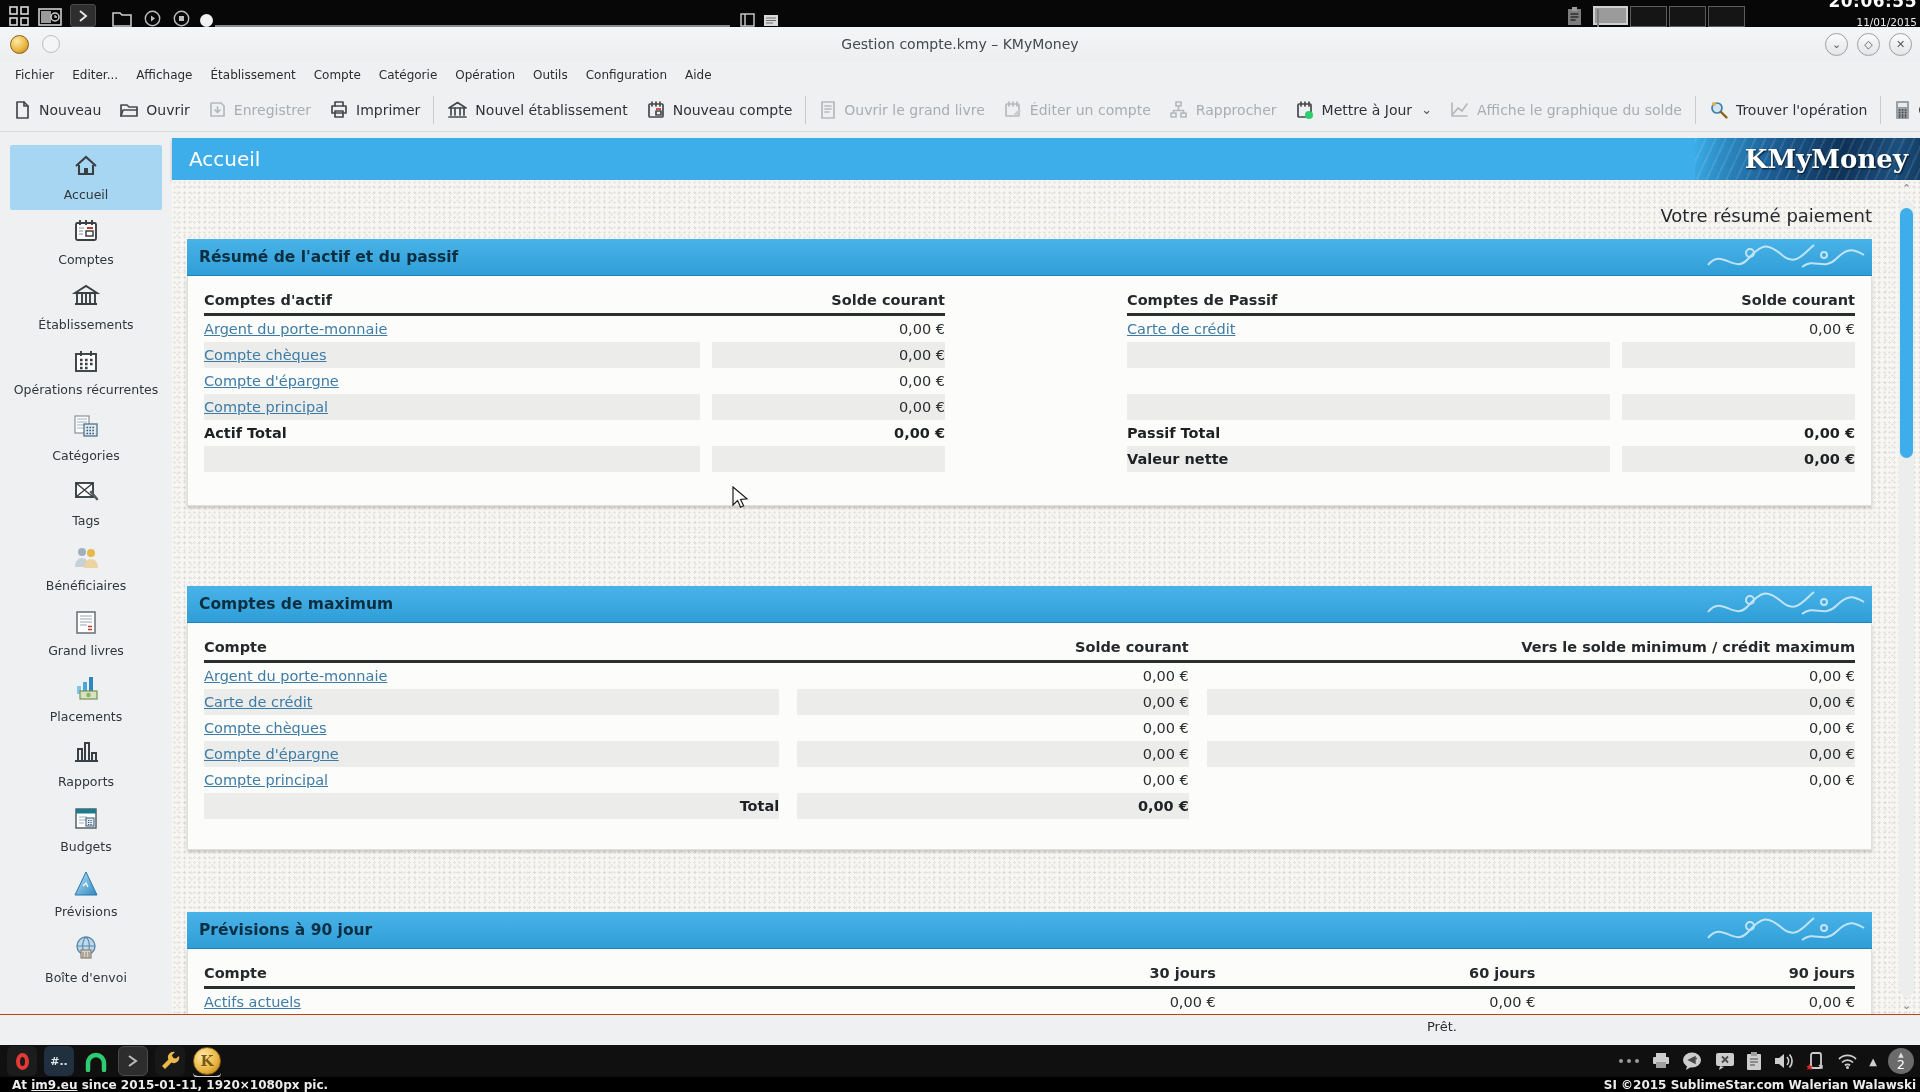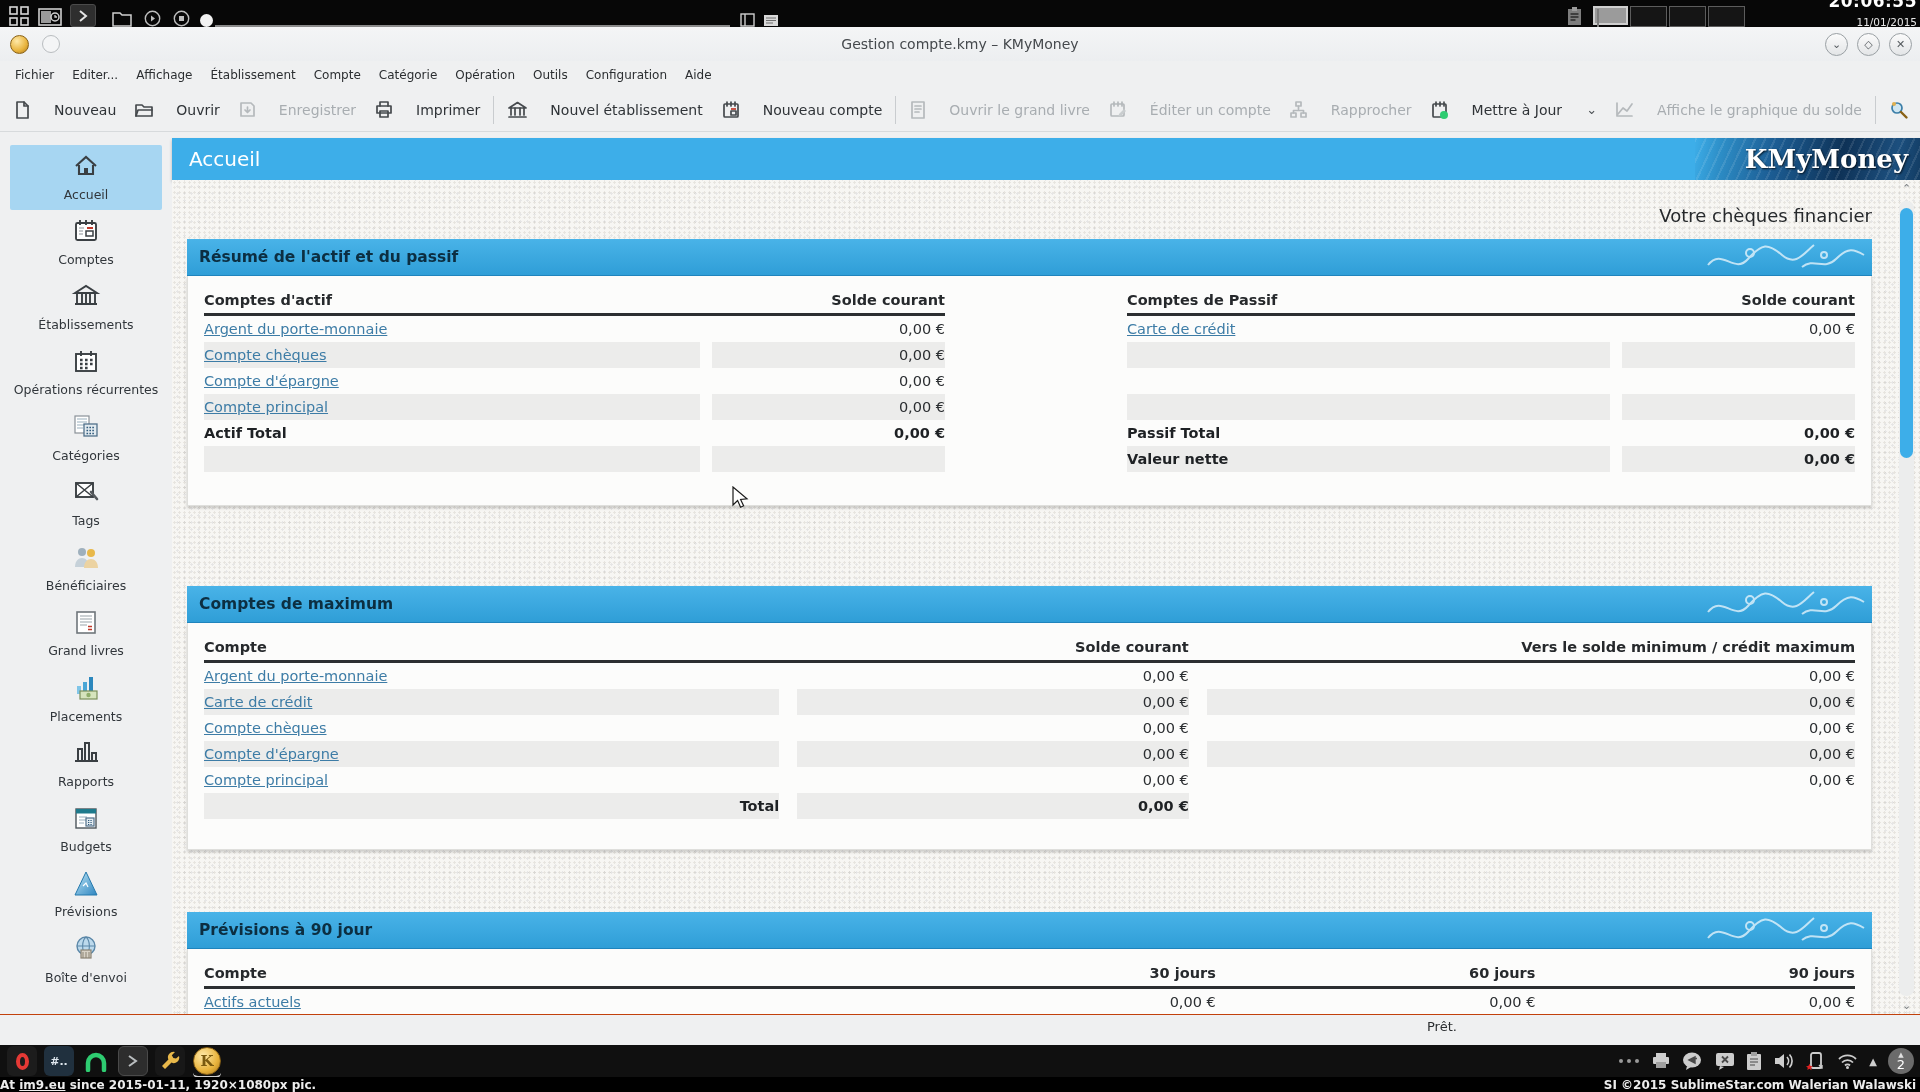--- a/index.html
+++ b/index.html
@@ -27,21 +27,21 @@
   .coin{width:17px;height:17px;border-radius:50%;background:radial-gradient(circle at 35% 30%,#ffe9a8,#e8b33c 60%,#a8741a);border:1px solid #8a6216;margin-left:10px;flex:none}
   .badge-circle{width:16px;height:16px;border-radius:50%;background:#f4f5f6;border:1px solid #b9bdc0;margin-left:13px;flex:none}
   .winbtns{position:absolute;right:8px;top:6px;display:flex;gap:9px}
   .wbtn{width:21px;height:21px;border-radius:50%;background:linear-gradient(#fbfbfb,#e3e5e7);border:1px solid #9aa0a4;
         display:flex;align-items:center;justify-content:center;color:#555a5e;font-size:11px;line-height:1}
 
   #menubar{height:27px;display:flex;align-items:center;padding-left:6px}
   .mitem{padding:3px 9px;font-size:12px;color:#2b2e31}
 
   #toolbar{height:43px;display:flex;align-items:center;padding-left:4px;border-bottom:1px solid #d7dadc}
-  .tbtn{display:flex;align-items:center;gap:22px;padding:0 9px;height:31px;font-size:14px;color:#2f3337;white-space:nowrap}
+  .tbtn{display:flex;align-items:center;gap:7px;padding:0 9px;height:31px;font-size:14px;color:#2f3337;white-space:nowrap}
   .tbtn.disabled{color:#a8adb1}
   .tbtn svg{flex:none}
   .tsep{width:1px;height:28px;background:#c9cccf;margin:0 4px;flex:none}
   .lin{fill:none;stroke:#45494d;stroke-width:1.7;stroke-linecap:round;stroke-linejoin:round}
   .disabled .lin{stroke:#b5b9bc}
   .chev{font-size:13px;color:#4b5054;margin-left:2px}
 
   #win-body{position:absolute;top:104px;left:0;right:0;height:889px}
 
   
@@ -106,21 +106,21 @@
   .app-ic{width:30px;height:30px;border-radius:6px;margin-left:7px;flex:none;display:flex;align-items:center;justify-content:center;box-sizing:border-box}
   .app-ic.active{box-shadow:0 3px 0 -1px #cfcfcf}
   .tray{margin-left:auto;display:flex;align-items:center;gap:11px;padding-right:6px}
   .tray svg{display:block}
   .notif{width:26px;height:26px;border-radius:50%;background:#6b6b6b;color:#fff;display:flex;flex-direction:column;
          align-items:center;justify-content:center;font-size:13px;line-height:1}
   .notif .up{font-size:7px;margin-bottom:-1px;color:#e0e0e0}
 
   #credits{position:absolute;top:1077px;left:0;width:1920px;height:15px;background:#000;color:#ececec;
            font-size:12px;font-weight:bold;display:flex;align-items:center}
-  #credits .left{margin-left:0}
+  #credits .left{margin-left:12px}
   #credits .right{margin-left:auto;margin-right:4px}
   #credits u{text-decoration:underline}
 
   #cursor{position:absolute;left:728px;top:486px;pointer-events:none}
 </style>
 </head>
 <body>
 
 <div id="top-panel">
   <span class="tp-ic">
@@ -454,21 +454,21 @@
 
     <div id="view-header">
       <span class="vh-title">Accueil</span>
       <div id="logo-banner">
         <span id="logo-text">KMyMoney</span>
       </div>
     </div>
 
     <div id="content">
       <div id="page">
-        <div id="page-heading">Votre chèques financier</div>
+        <div id="page-heading">Votre résumé paiement</div>
 
         <div class="section">
           <div class="section-header">
             <span class="stitle">Résumé de l'actif et du passif</span>
             <svg class="swirl" width="160" height="36" viewBox="0 0 160 36">
                 <g fill="none" stroke="#fff" stroke-width="2" opacity=".85">
                   <path d="M2 26c14-18 26 10 40-6s20-16 34-4 22-2 32-10"></path>
                   <path d="M96 28c12-10 22 4 34-8s18-10 28-4"></path>
                   <circle cx="44" cy="14" r="4"></circle>
                   <circle cx="118" cy="16" r="3"></circle>

